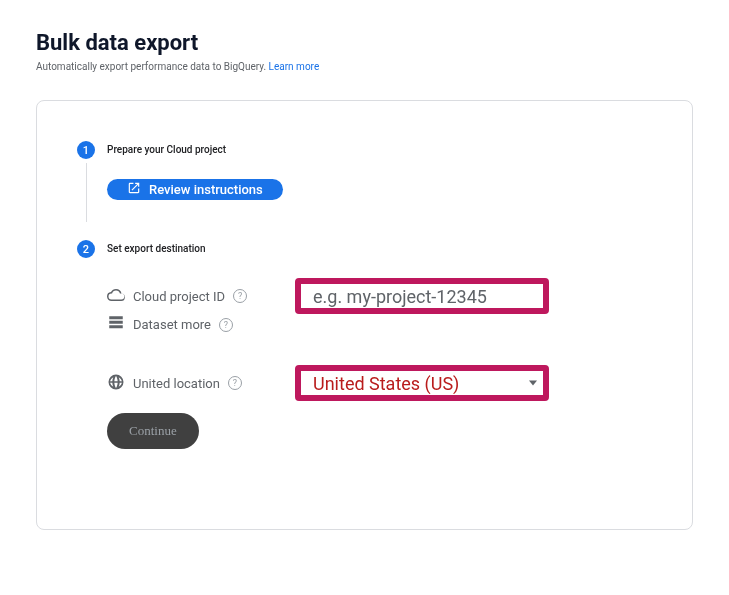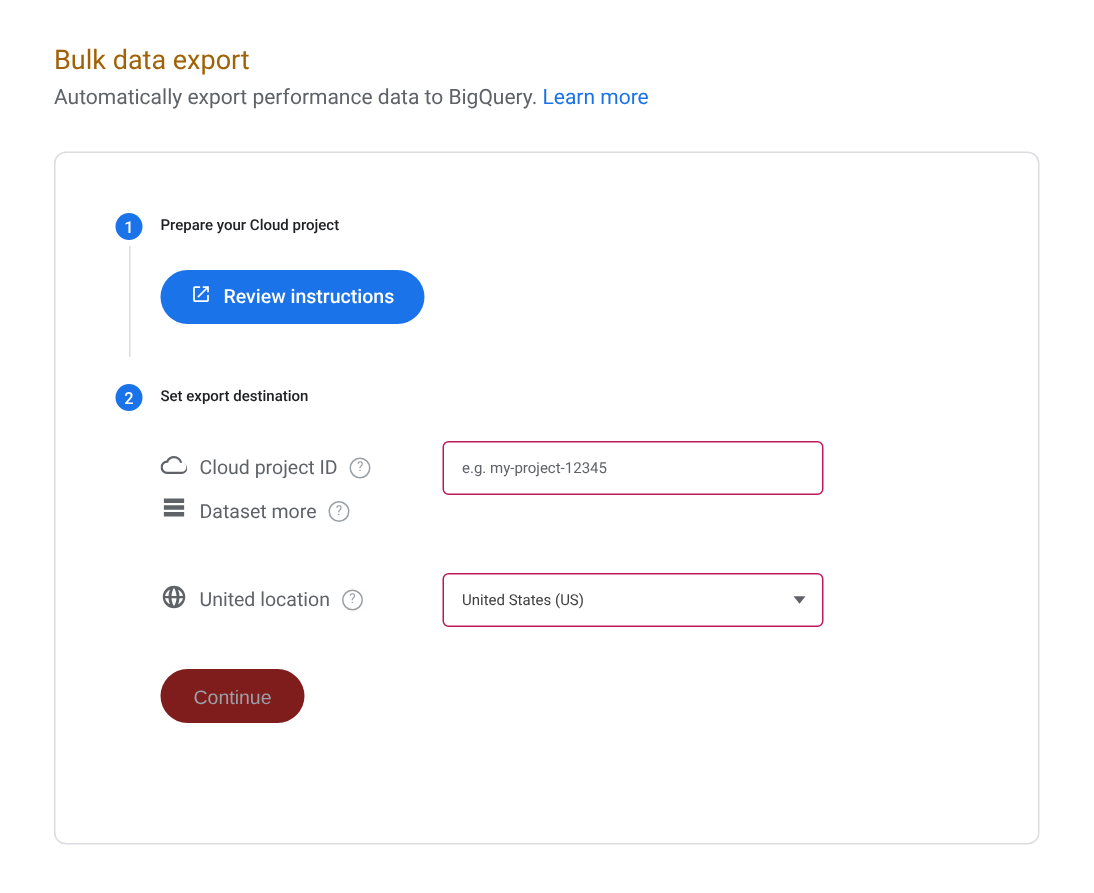--- a/index.html
+++ b/index.html
@@ -4,27 +4,27 @@
   <style>
     * { box-sizing: border-box; margin: 0; padding: 0; }
     body {
       font-family: 'Google Sans', Roboto, Arial, sans-serif;
       background: #fff;
       color: #202124;
       padding: 30px 36px;
       width: 729px;
     }
     .page-title {
-      font-size: 18px;
-      font-weight: 400;
-      color: #a16207;
+      font-size: 22px;
+      font-weight: 700;
+      color: #0f172a;
       margin-bottom: 6px;
     }
     .page-subtitle {
-      font-size: 14px;
+      font-size: 10px;
       color: #5f6368;
       margin-bottom: 28px;
     }
     .learn-more {
       color: #1a73e8;
       text-decoration: none;
       cursor: pointer;
     }
     .card {
       border: 1px solid #dadce0;
@@ -69,21 +69,21 @@
       margin-bottom: 40px;
     }
     .pill-btn {
       display: inline-flex;
       align-items: center;
       gap: 8px;
       background: #1a73e8;
       color: #fff;
       border: none;
       border-radius: 18px;
-      height: 36px;
+      height: 21px;
       padding: 0 20px;
       font-size: 13px;
       font-weight: 500;
       cursor: pointer;
       font-family: inherit;
     }
     .pill-btn svg { fill: #fff; }
     .form-row {
       display: flex;
       align-items: center;
@@ -103,26 +103,26 @@
       border-radius: 50%;
       display: inline-flex;
       align-items: center; justify-content: center;
       font-size: 9px; color: #9aa0a6;
       cursor: pointer;
     }
     .text-input, .select-input {
       flex: 0 0 254px;
       width: 254px;
       height: 36px;
-      border: 1px solid #be185d;
+      border: 6px solid #be185d;
       border-radius: 4px;
       padding: 0 12px;
-      font-size: 10px;
+      font-size: 18px;
       font-family: inherit;
-      color: #404040;
+      color: #b91c1c;
       background: #fff;
       outline: none;
     }
     .text-input::placeholder { color: #5f6368; }
     .select-wrap { position: relative; }
     .select-input {
       appearance: none;
       cursor: pointer;
     }
     .select-caret {
@@ -131,30 +131,30 @@
       top: 50%;
       transform: translateY(-50%);
       width: 0; height: 0;
       border-left: 4px solid transparent;
       border-right: 4px solid transparent;
       border-top: 5px solid #5f6368;
       pointer-events: none;
     }
     .location-row { margin-top: 30px; }
     .continue-btn {
-      margin-top: 28px;
-      background: #7f1d1d;
+      margin-top: 12px;
+      background: #404040;
       color: #9aa0a6;
       border: none;
       border-radius: 18px;
       height: 36px;
       padding: 0 22px;
       font-size: 13px;
       font-weight: 500;
-      font-family: Liberation Sans, sans-serif;
+      font-family: Liberation Serif, serif;
       cursor: not-allowed;
     }
   </style>
 </head>
 <body>
 
 <h1 class="page-title">Bulk data export</h1>
 <p class="page-subtitle">
   <span>Automatically export performance data to BigQuery.</span>
   <a class="learn-more">Learn more</a>

